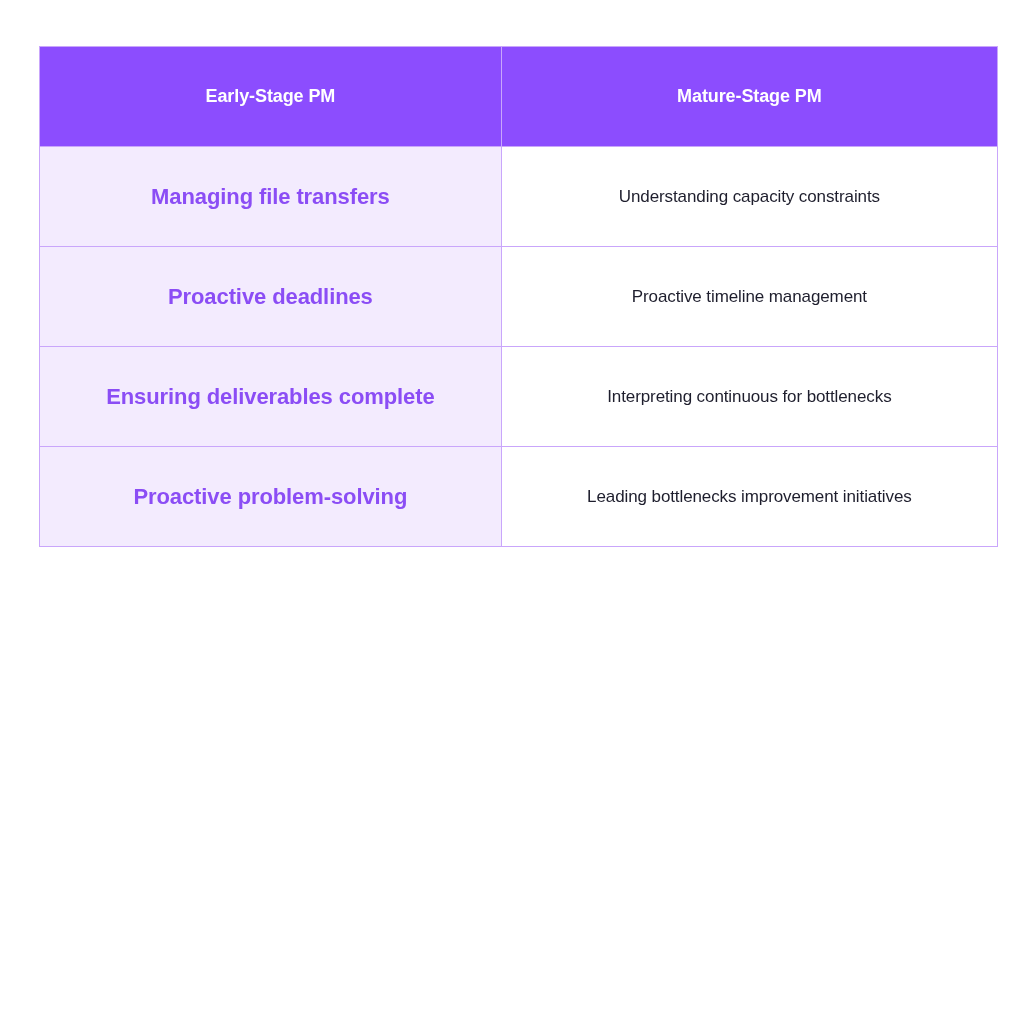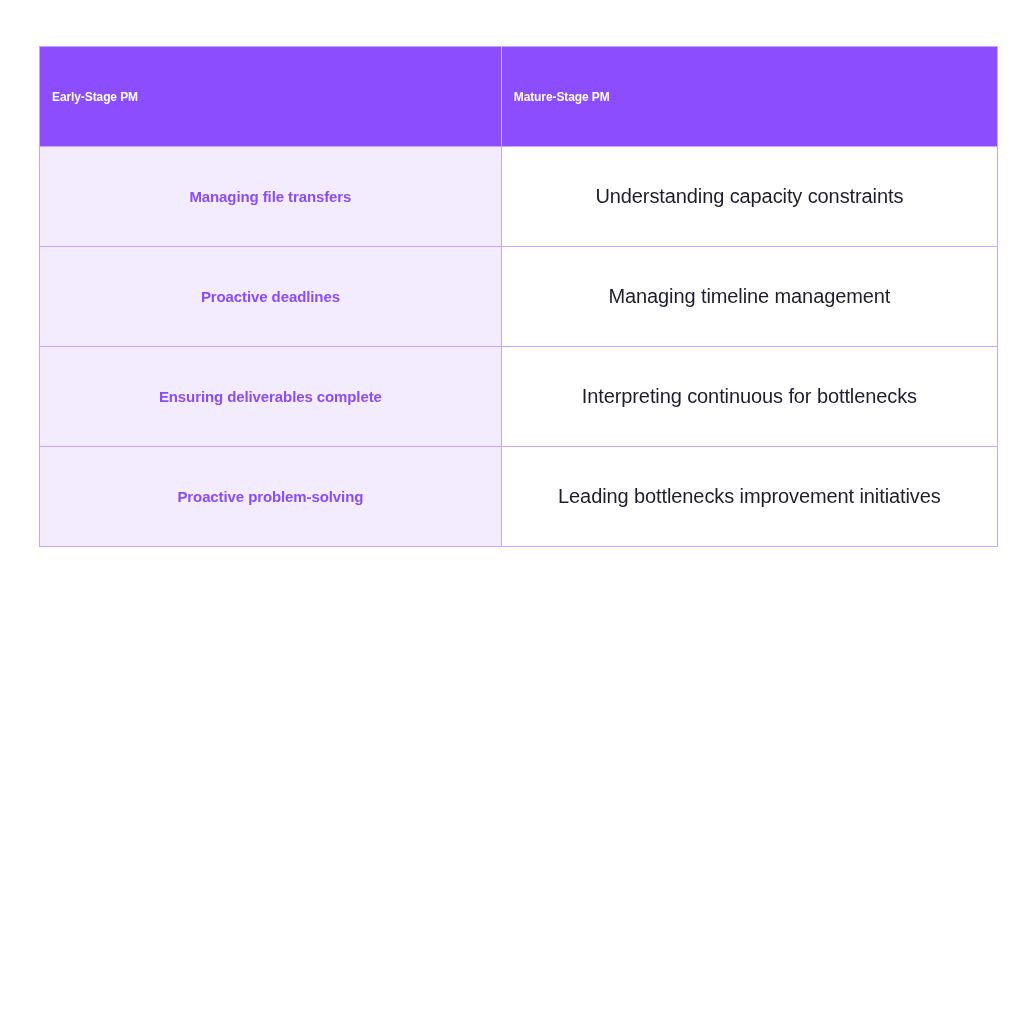--- a/index.html
+++ b/index.html
@@ -30,24 +30,24 @@
     table-layout: fixed;
     border: 1.5px solid #c9a6fb;
   }
 
   table.comparison-table col.col-early { width: 48.2%; }
   table.comparison-table col.col-mature { width: 51.8%; }
 
   thead th {
     background: #8c4dfe;
     color: #ffffff;
-    font-size: 12px;
+    font-size: 18px;
     font-weight: 700;
     letter-spacing: -0.1px;
-    text-align: left;
+    text-align: center;
     vertical-align: middle;
     height: 100px;
     padding: 0 12px;
     border: 1.5px solid #c9a6fb;
     box-sizing: border-box;
   }
   thead th.th-mature {
     border-left: 1.5px solid #c9a6fb;
   }
 
@@ -56,29 +56,29 @@
     vertical-align: middle;
     text-align: center;
     padding: 0 14px;
     border: 1.5px solid #c9a6fb;
     box-sizing: border-box;
   }
 
   tbody td.cell-early {
     background: #f3ebfe;
     color: #8b4df5;
-    font-size: 15px;
+    font-size: 22px;
     font-weight: 700;
     letter-spacing: -0.1px;
   }
 
   tbody td.cell-mature {
     background: #ffffff;
     color: #1e1e2d;
-    font-size: 20px;
+    font-size: 17px;
     font-weight: 400;
     letter-spacing: -0.1px;
   }
 </style>
 </head>
 <body>
 
 <div id="comparison-table-wrap">
   <table class="comparison-table">
     <colgroup>
@@ -91,21 +91,21 @@
         <th class="th-mature">Mature-Stage PM</th>
       </tr>
     </thead>
     <tbody>
       <tr>
         <td class="cell-early">Managing file transfers</td>
         <td class="cell-mature">Understanding capacity constraints</td>
       </tr>
       <tr>
         <td class="cell-early">Proactive deadlines</td>
-        <td class="cell-mature">Managing timeline management</td>
+        <td class="cell-mature">Proactive timeline management</td>
       </tr>
       <tr>
         <td class="cell-early">Ensuring deliverables complete</td>
         <td class="cell-mature">Interpreting continuous for bottlenecks</td>
       </tr>
       <tr>
         <td class="cell-early">Proactive problem-solving</td>
         <td class="cell-mature">Leading bottlenecks improvement initiatives</td>
       </tr>
     </tbody>

